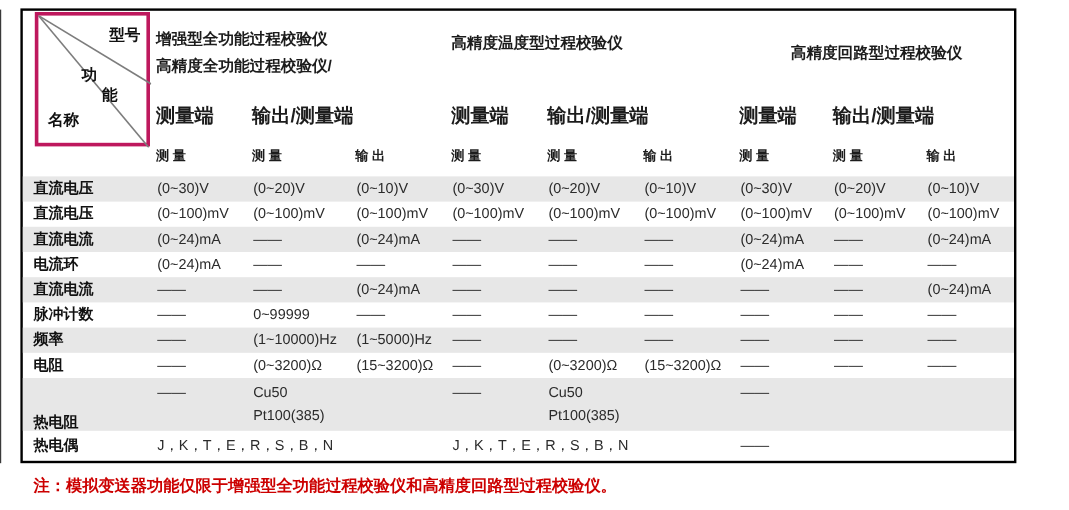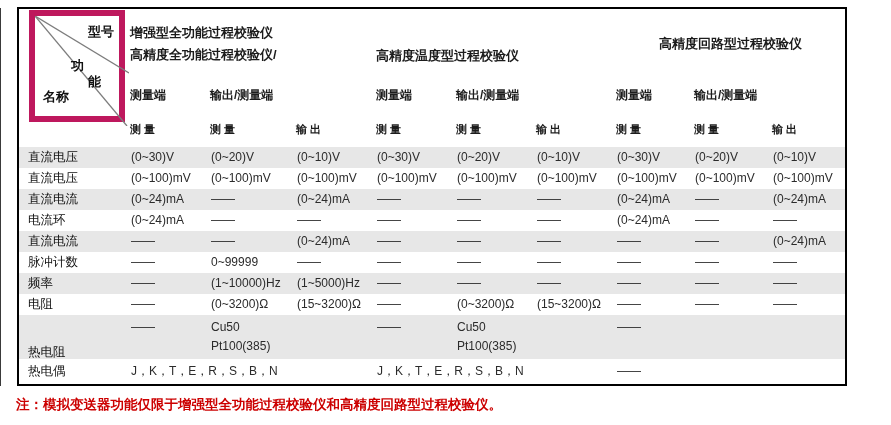--- a/index.html
+++ b/index.html
@@ -13,53 +13,53 @@
     border:2px solid #000; background:#fff; }
 
   
   .grid10 { display:grid; grid-template-columns:111px 80px 86px 80px 80px 80px 80px 78px 78px 1fr; }
 
   
   .thead { position:relative; height:138px;
     display:grid; grid-template-columns:111px 80px 86px 80px 80px 80px 80px 78px 78px 1fr;
     grid-template-rows:74px 35px 29px; font-weight:bold; font-size:13px; }
   .g1-title { grid-area:1/2/2/5; padding-top:13px; line-height:22px; }
-  .g2-title { grid-area:1/5/2/8; padding-top:36px; line-height:22px; }
+  .g2-title { grid-area:1/5/2/8; padding-top:16px; line-height:22px; }
   .g3-title { grid-area:1/8/2/11; padding-top:24px; line-height:22px;text-align:center; }
   .p-m1 { grid-area:2/2/3/3; } .p-o1 { grid-area:2/3/3/5; }
   .p-m2 { grid-area:2/5/3/6; } .p-o2 { grid-area:2/6/3/8; }
   .p-m3 { grid-area:2/8/3/9; } .p-o3 { grid-area:2/9/3/11; }
-  .port { padding-top:4px; font-size:12px; }
+  .port { padding-top:4px; font-size:16px; }
   .mode { grid-row:3; padding-top:4px; font-size:11px; }
   .m-c2{grid-column:2} .m-c3{grid-column:3} .m-c4{grid-column:4} .m-c5{grid-column:5}
   .m-c6{grid-column:6} .m-c7{grid-column:7} .m-c8{grid-column:8} .m-c9{grid-column:9} .m-c10{grid-column:10}
 
   
   .corner { position:absolute; left:10px; top:1px; width:96px; height:112px;
-    border:6px solid #be185d; background:#fff; }
+    border:3px solid #be185d; background:#fff; }
   .corner svg { position:absolute; left:0; top:0; }
   .corner .t { position:absolute; font-size:13px; font-weight:bold; color:#111; }
   .c-model { right:5px; top:7px; }
   .c-func1 { left:36px; top:41px; }
   .c-func2 { left:53px; top:57px; }
   .c-name  { left:8px;  bottom:10px; }
 
   
   .trow { height:21px; line-height:21px; font-size:12px; }
   .trow.odd { background:#e7e7e7; }
   .trow .cell { overflow:visible; white-space:pre-line; padding-left:1px; color:#2b2b2b; }
-  .trow .label { font-weight:normal; color:#111; padding-left:9px; font-size:12.5px; white-space:nowrap; }
+  .trow .label { font-weight:bold; color:#111; padding-left:9px; font-size:12.5px; white-space:nowrap; }
   .trow.tall { height:44px; line-height:19px; }
   .trow.tall .cell { padding-top:3px; }
   .trow.tall .label { padding-top:28px; }
   .trow.last { height:25px; line-height:25px; }
   .span3 { grid-column:span 3; white-space:nowrap; }
 
   
-  .note { position:absolute; left:16px; top:396px; font-size:13.5px; font-weight:bold;
+  .note { position:absolute; left:28px; top:396px; font-size:13.5px; font-weight:bold;
     color:#cc0000; white-space:nowrap; }
 </style>
 </head>
 <body>
 
 <div class="stage">
   <div class="page-edge"></div>
 
   <div class="cal-table">
 

